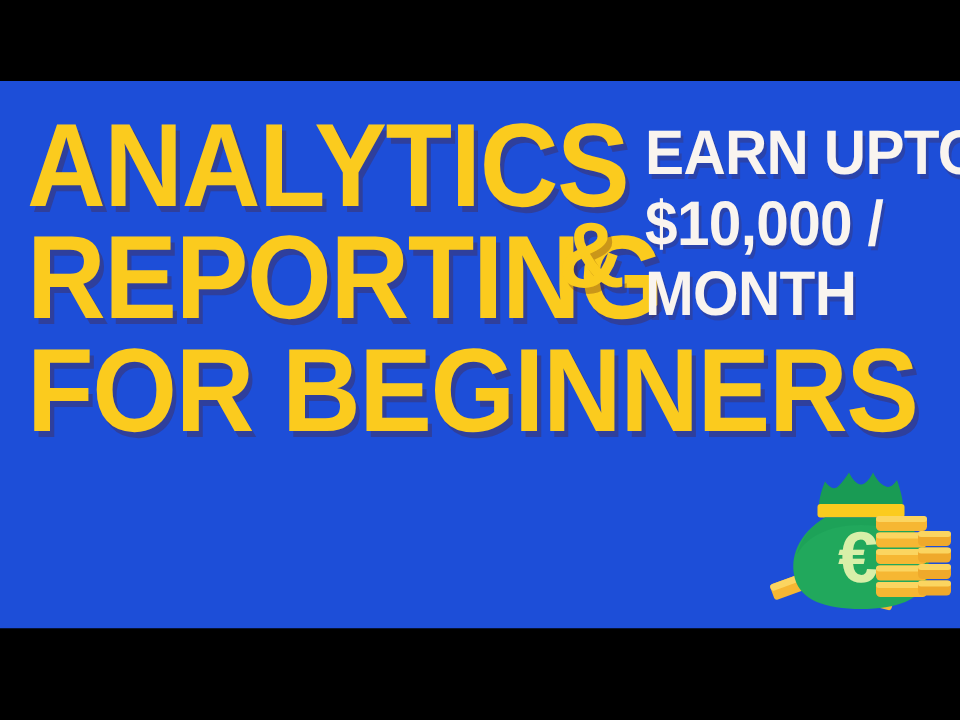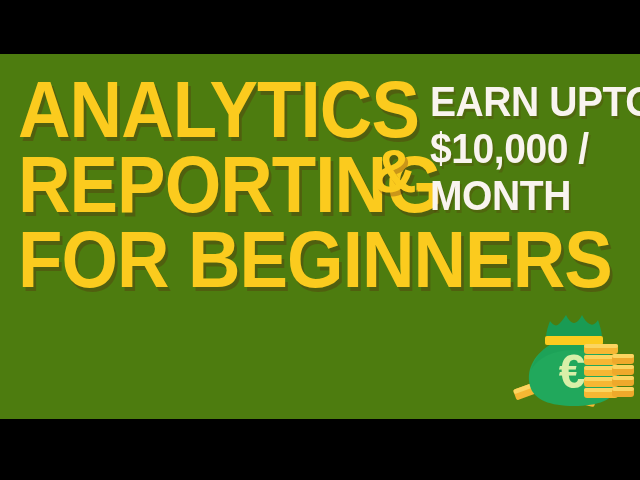--- a/index.html
+++ b/index.html
@@ -24,21 +24,21 @@
   }
   #bar-top { top: 0; height: 54px; }
   #bar-bottom { top: 419px; height: 61px; }
 
   #canvas {
     position: absolute;
     left: 0;
     top: 54px;
     width: 640px;
     height: 365px;
-    background: #4d7c0f;
+    background: #1d4ed8;
     overflow: hidden;
   }
 
   
   #headline {
     position: absolute;
     left: 18px;
     top: 18px;
     width: 520px;
   }

